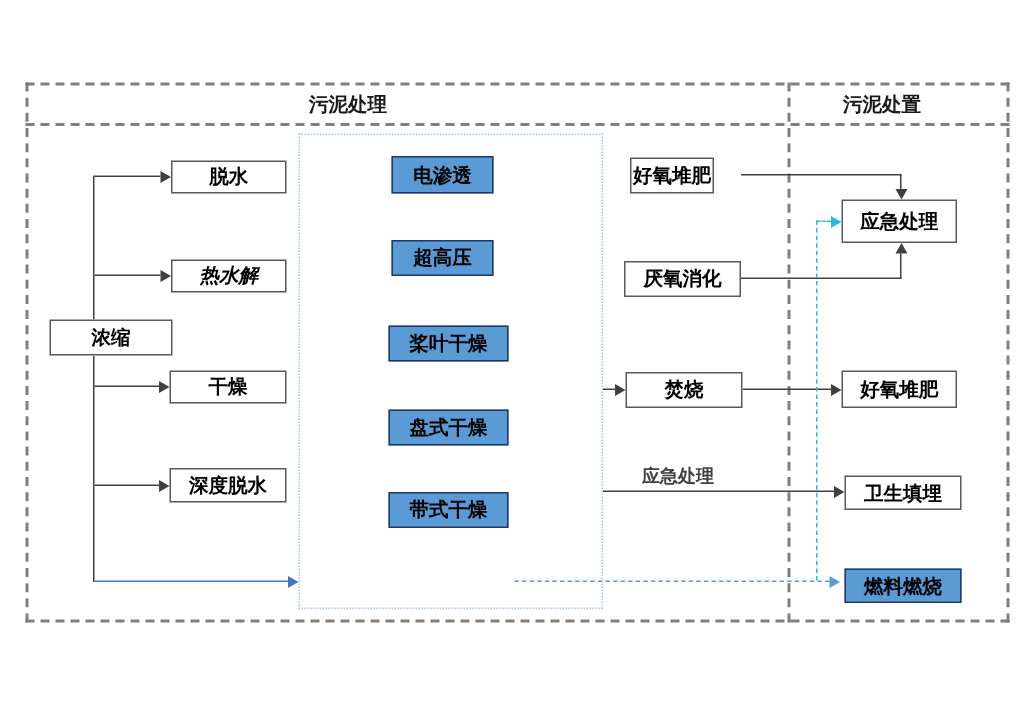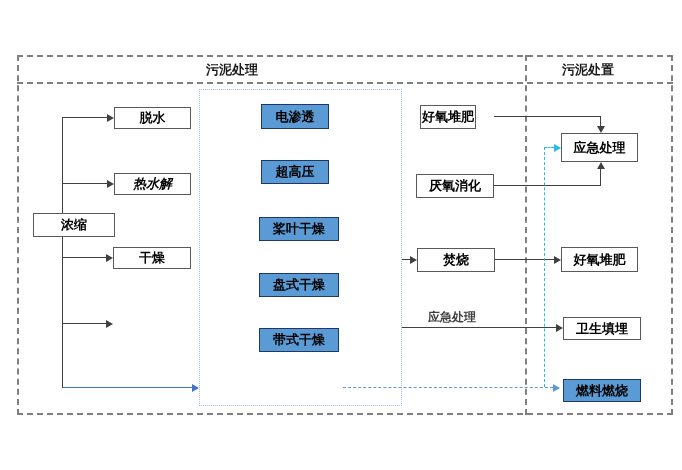--- a/index.html
+++ b/index.html
@@ -41,20 +41,21 @@
   <div class="frame headsep"></div>
   <div class="frame inner"></div>
 
   <div class="hdr" style="left:206px;top:61px;">污泥处理</div>
   <div class="hdr" style="left:562px;top:61px;">污泥处置</div>
 
   <div class="node" style="left:33px;top:213px;width:82px;height:24px;">浓缩</div>
   <div class="node" style="left:114px;top:107px;width:77px;height:22px;">脱水</div>
   <div class="node" style="left:114px;top:173px;width:77px;height:22px;font-style:italic;">热水解</div>
   <div class="node" style="left:113px;top:247px;width:78px;height:22px;">干燥</div>
+  <div class="node" style="left:113px;top:312px;width:78px;height:23px;">深度脱水</div>
 
   <div class="node blue" style="left:261px;top:104px;width:68px;height:25px;">电渗透</div>
   <div class="node blue" style="left:261px;top:160px;width:68px;height:24px;">超高压</div>
   <div class="node blue" style="left:259px;top:217px;width:80px;height:24px;">桨叶干燥</div>
   <div class="node blue" style="left:259px;top:273px;width:80px;height:24px;">盘式干燥</div>
   <div class="node blue" style="left:259px;top:328px;width:80px;height:24px;">带式干燥</div>
 
   <div class="node" style="left:420px;top:105px;width:56px;height:24px;">好氧堆肥</div>
   <div class="node" style="left:416px;top:174px;width:78px;height:24px;">厌氧消化</div>
   <div class="node" style="left:417px;top:248px;width:78px;height:24px;">焚烧</div>

